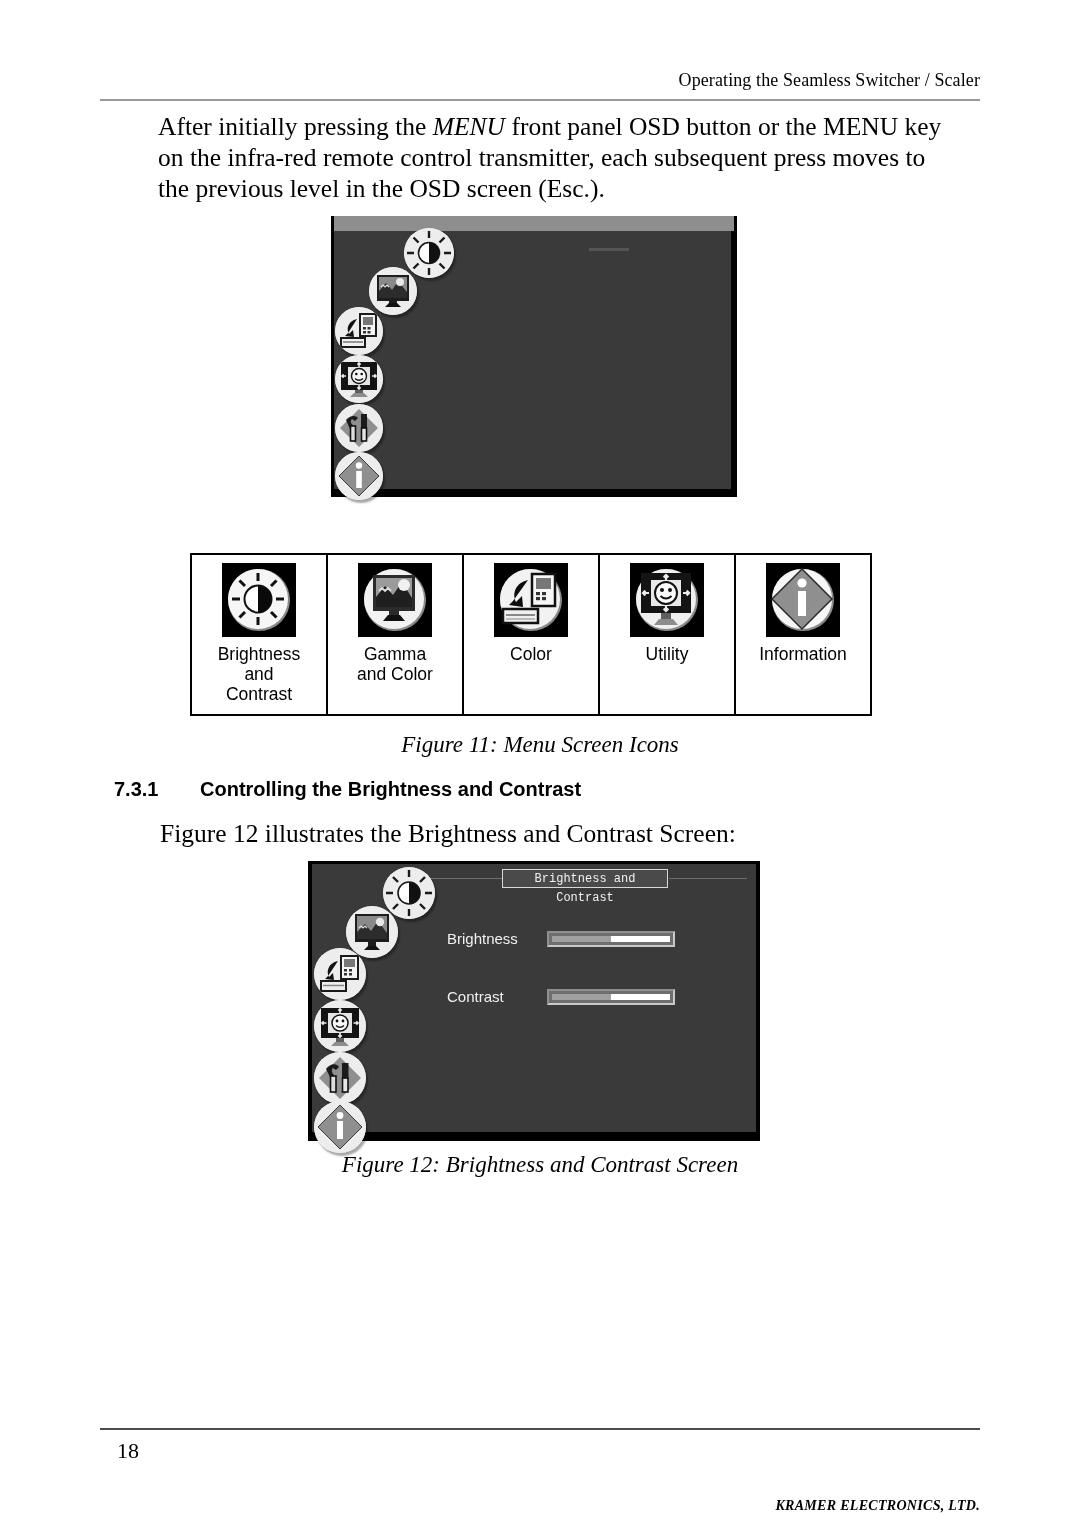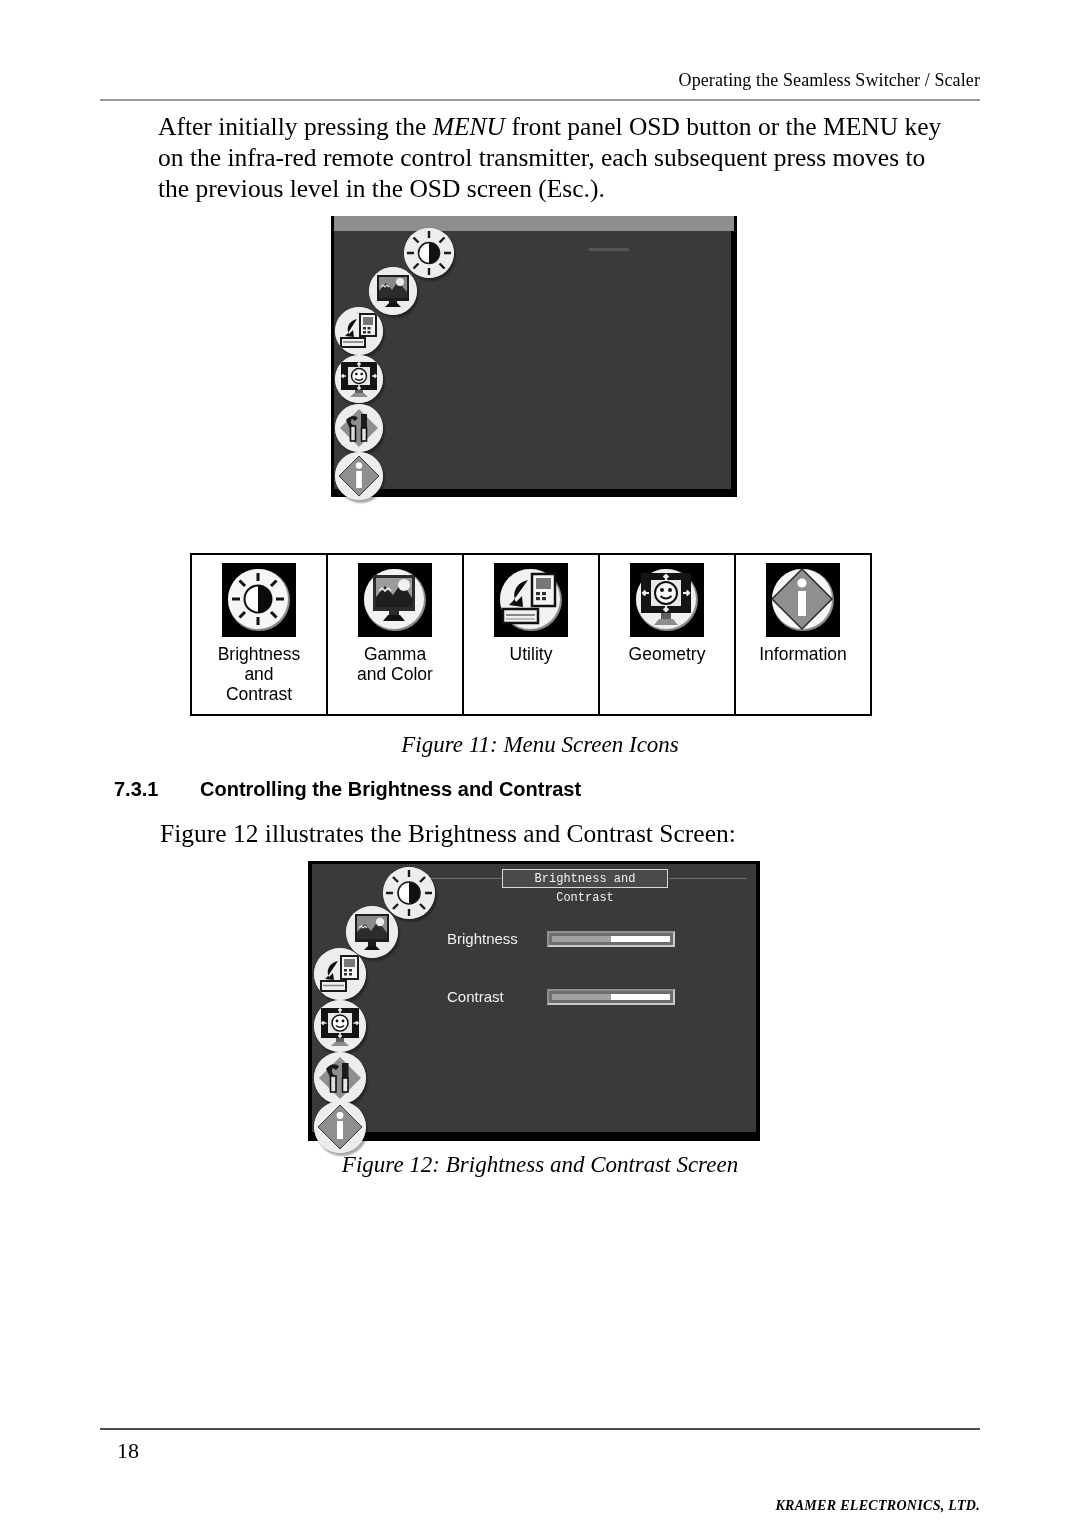--- a/index.html
+++ b/index.html
@@ -444,21 +444,21 @@
               <rect x="48" y="29" width="4" height="3.2"></rect>
             <rect x="42" y="34" width="4" height="3.2"></rect>
               <rect x="48" y="34" width="4" height="3.2"></rect>
           </g>
           <path d="M34 17 C21 20 18 31 22 39 L28 33 L29 44 L15 42 L19 38" fill="#0d0d0d"></path>
           <path d="M9 46 L44 46 L44 60 L9 60 Z" fill="#f0f0f0" stroke="#111" stroke-width="2.5"></path>
           <line x1="12" y1="52" x2="41" y2="52" stroke="#888" stroke-width="2"></line>
           <line x1="12" y1="56" x2="41" y2="56" stroke="#aaa" stroke-width="1.5"></line>
         </svg>
       </div>
-      <div class="cap">Utility</div>
+      <div class="cap">Color</div>
     </div>
 
     <div class="icon-cell">
       <div class="tile">
         <svg viewBox="0 0 74 74" width="74" height="74">
           <rect width="74" height="74" fill="#000"></rect>
           <circle cx="37" cy="37" r="31" fill="#8a8a8a"></circle>
           <circle cx="36" cy="36" r="30" fill="#f0f0f0"></circle>
           <rect x="11" y="10" width="50" height="40" fill="#141414"></rect>
           <rect x="21" y="17" width="30" height="26" fill="#e8e8e8"></rect>
@@ -469,21 +469,21 @@
           <g stroke="#ececec" stroke-width="2.2" fill="none">
             <path d="M36 12 l0 6 M33.6 14.4 L36 12 L38.4 14.4"></path>
             <path d="M36 48 l0 -6 M33.6 45.6 L36 48 L38.4 45.6"></path>
             <path d="M13 30 l6 0 M15.4 27.6 L13 30 L15.4 32.4"></path>
             <path d="M59 30 l-6 0 M56.6 27.6 L59 30 L56.6 32.4"></path>
           </g>
           <rect x="31" y="50" width="10" height="6" fill="#5e5e5e"></rect>
           <path d="M24 62 L48 62 L43 56 L29 56 Z" fill="#8d8d8d"></path>
         </svg>
       </div>
-      <div class="cap">Geometry</div>
+      <div class="cap">Utility</div>
     </div>
 
 
     <div class="icon-cell">
       <div class="tile">
         <svg viewBox="0 0 74 74" width="74" height="74">
           <rect width="74" height="74" fill="#000"></rect>
           <circle cx="37" cy="37" r="31" fill="#8a8a8a"></circle>
           <circle cx="36" cy="36" r="30" fill="#f6f6f6"></circle>
           <path d="M36 6 L66 36 L36 66 L6 36 Z" fill="#8f8f8f" stroke="#2b2b2b" stroke-width="1.5"></path>

